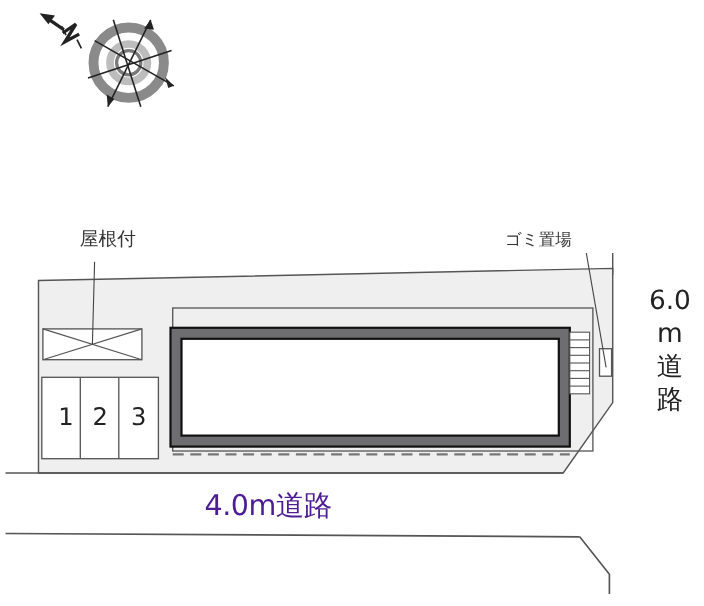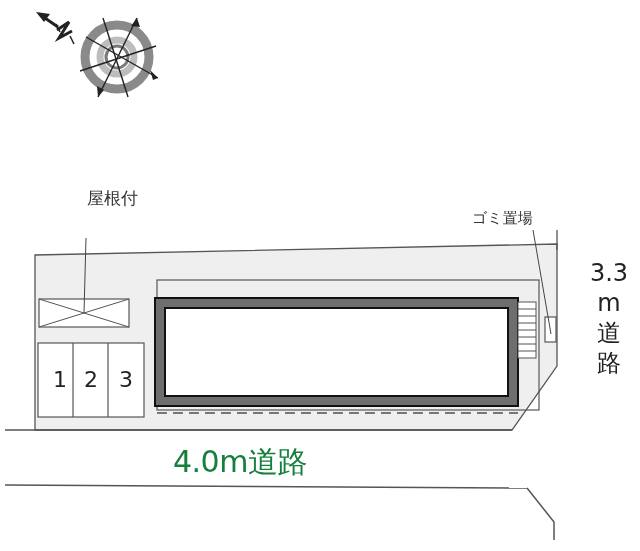--- a/index.html
+++ b/index.html
@@ -1,22 +1,22 @@
 <!DOCTYPE html>
 <html><head>
 <meta charset="utf-8">
 <style>
   html, body { margin:0; padding:0; background:#ffffff; }
   body { width:640px; height:551px; position:relative; overflow:hidden;
          font-family:"DejaVu Sans","Liberation Sans",sans-serif; color:#222; }
   svg.map { position:absolute; left:0; top:0; }
   .lbl { position:absolute; font-family:"DejaVu Sans","Liberation Sans",sans-serif; color:#333; }
-  .bike-label { left:58px; top:188px; font-size:17px; line-height:21px; text-align:right; width:80px; }
-  .trash-label { left:472px; top:209px; font-size:15px; }
-  .road-bottom { left:173px; top:442px; font-size:30px; letter-spacing:-0.5px; color:#15803d; }
+  .bike-label { left:58px; top:208px; font-size:17px; line-height:21px; text-align:center; width:80px; }
+  .trash-label { left:459px; top:209px; font-size:15px; }
+  .road-bottom { left:186px; top:442px; font-size:26px; letter-spacing:-0.5px; color:#4c1d95; }
   .road-right { left:583px; top:258px; width:52px; font-size:24px; line-height:30px; text-align:center; color:#222; }
   .slot-num { position:absolute; top:367px; font-size:22px; color:#222; width:34px; text-align:center; }
 </style>
 </head>
 <body>
 
 <svg class="map" width="640" height="551" viewBox="0 0 640 551">
 
   <g>
     <circle cx="117" cy="57" r="32" fill="none" stroke="#8a8a8a" stroke-width="9"></circle>
@@ -86,17 +86,17 @@
 
 <div class="lbl trash-label">ゴミ置場</div>
 
 <div class="slot-num" style="left:43px;">1</div>
 <div class="slot-num" style="left:74px;">2</div>
 <div class="slot-num" style="left:109px;">3</div>
 
 <div class="lbl road-bottom">4.0m道路</div>
 
 <div class="lbl road-right">
-  <div>3.3</div>
+  <div>6.0</div>
   <div>m</div>
   <div>道</div>
   <div>路</div>
 </div>
 
 </body></html>

